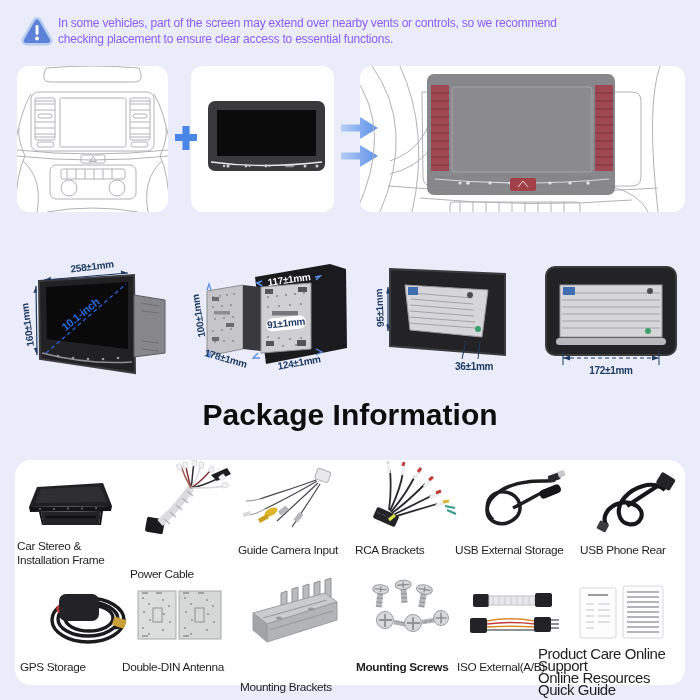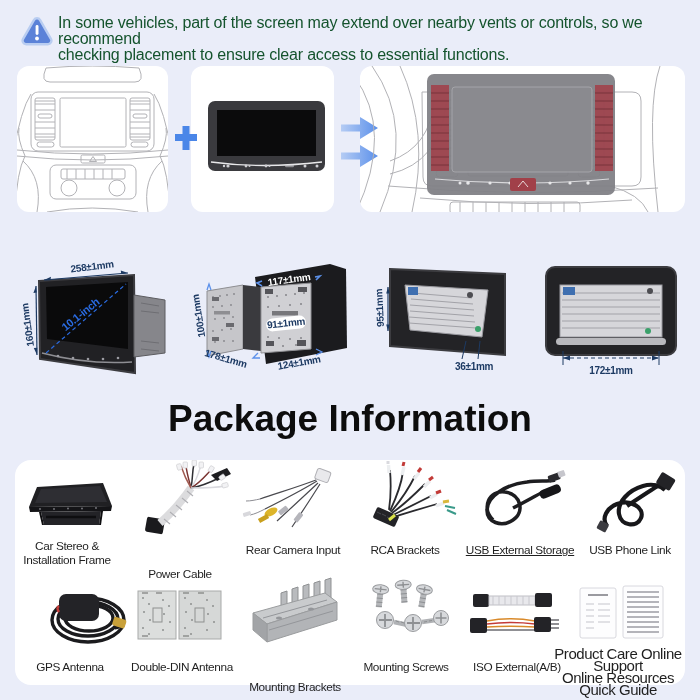--- a/index.html
+++ b/index.html
@@ -1,29 +1,29 @@
 <!DOCTYPE html>
 <html><head>
 <meta charset="utf-8">
 <style>
 html,body{margin:0;padding:0;}
 body{width:700px;height:700px;background:#eaedf9;font-family:"Liberation Sans",sans-serif;position:relative;overflow:hidden;}
 .abs{position:absolute;}
 .card{position:absolute;background:#fff;border-radius:12px;}
-.lbl{position:absolute;font-size:11.8px;letter-spacing:-0.35px;color:#1f1f1f;text-align:center;line-height:12.3px;}
+.lbl{position:absolute;font-size:11.8px;letter-spacing:-0.35px;color:#1f1f1f;text-align:left;line-height:12.3px;}
 </style>
 </head>
 <body>
 
 <svg class="abs" style="left:21px;top:16px" width="32" height="32" viewBox="0 0 32 32">
   <path d="M13.4 3.6 L2.6 22.3 C1.2 24.7 2.9 27.7 5.7 27.7 L27.3 27.7 C30.1 27.7 31.8 24.7 30.4 22.3 L19.6 3.6 C18.2 1.2 14.8 1.2 13.4 3.6 Z" transform="translate(-0.5,0.5)" fill="#5b82d8" stroke="#b9cdf1" stroke-width="2.4"></path>
   <rect x="14.6" y="9" width="2.9" height="10" rx="1.4" fill="#fff"></rect>
   <circle cx="16" cy="22.5" r="1.9" fill="#fff"></circle>
 </svg>
-<div class="abs" style="left:58px;top:15px;font-size:16px;letter-spacing:-0.2px;line-height:16px;color:#14532d;">In some vehicles, part of the screen may extend over nearby vents or controls, so we recommend<br>checking placement to ensure clear access to essential functions.</div>
+<div class="abs" style="left:58px;top:15px;font-size:12px;letter-spacing:-0.2px;line-height:16px;color:#8b5cf6;">In some vehicles, part of the screen may extend over nearby vents or controls, so we recommend<br>checking placement to ensure clear access to essential functions.</div>
 
 <div class="card" style="left:17px;top:66px;width:151px;height:146px;"></div>
 <div class="card" style="left:191px;top:66px;width:143px;height:146px;"></div>
 <div class="card" style="left:360px;top:66px;width:325px;height:146px;"></div>
 
 <svg class="abs" style="left:175px;top:126px" width="22" height="24" viewBox="0 0 22 24">
  <path d="M7.5 0 h7 v8 h7.5 v7 h-7.5 v9 h-7 v-9 H0 v-7 h7.5 Z" fill="#4a86e8"></path>
 </svg>
 
 <svg class="abs" style="left:341px;top:114px" width="40" height="56" viewBox="0 0 40 56">
@@ -249,35 +249,35 @@
     <rect x="556" y="93" width="110" height="7" rx="3.5" fill="#b9b9bd"></rect>
   </g>
   <g>
     <path d="M563 113 L659 113" stroke="#1d3a63" stroke-width="1.2" stroke-dasharray="4 3" fill="none"></path>
     <path d="M563 113 l7 -2.6 0 5.2 Z M659 113 l-7 -2.6 0 5.2 Z" fill="#1d3a63"></path>
     <path d="M563 106 v14 M659 106 v14" stroke="#1d3a63" stroke-width="1"></path>
     <text x="611" y="129" text-anchor="middle" font-family="Liberation Sans, sans-serif" font-weight="bold" font-size="10" letter-spacing="-0.3" fill="#1d3a63">172±1mm</text>
   </g>
 </svg>
 
-<div class="abs" style="left:0;top:398px;width:700px;text-align:center;font-size:37px;font-weight:bold;color:#0d0d0d;letter-spacing:0px;">Package Information</div>
+<div class="abs" style="left:0;top:398px;width:700px;text-align:center;font-size:30px;font-weight:bold;color:#0d0d0d;letter-spacing:0px;">Package Information</div>
 
 <div class="card" style="left:15px;top:460px;width:670px;height:225px;border-radius:16px;"></div>
 
 <div class="lbl" style="left:17px;top:540px;width:100px;line-height:13.5px;">Car Stereo &amp;<br>Installation Frame</div>
 <div class="lbl" style="left:130px;top:568px;width:100px;">Power Cable</div>
-<div class="lbl" style="left:238px;top:544px;width:110px;">Rear Camera Input</div>
+<div class="lbl" style="left:238px;top:544px;width:110px;">Guide Camera Input</div>
 <div class="lbl" style="left:355px;top:544px;width:100px;">RCA Brackets</div>
-<div class="lbl" style="left:455px;top:544px;width:130px;text-decoration:underline;">USB External Storage</div>
-<div class="lbl" style="left:580px;top:544px;width:100px;">USB Phone Link</div>
-
-<div class="lbl" style="left:20px;top:661px;width:100px;">GPS Antenna</div>
+<div class="lbl" style="left:455px;top:544px;width:130px;">USB External Storage</div>
+<div class="lbl" style="left:580px;top:544px;width:100px;">USB Phone Rear</div>
+
+<div class="lbl" style="left:20px;top:661px;width:100px;">GPS Storage</div>
 <div class="lbl" style="left:122px;top:661px;width:120px;">Double-DIN Antenna</div>
 <div class="lbl" style="left:240px;top:661px;width:110px;margin-top:20px;">Mounting Brackets</div>
-<div class="lbl" style="left:356px;top:661px;width:100px;">Mounting Screws</div>
+<div class="lbl" style="left:356px;top:661px;width:100px;font-weight:bold;">Mounting Screws</div>
 <div class="lbl" style="left:457px;top:661px;width:120px;">ISO External(A/B)</div>
 <div class="lbl" style="left:538px;top:648px;width:160px;line-height:12px;font-size:15px;letter-spacing:-0.45px;">Product Care Online Support<br>Online Resources<br>Quick Guide</div>
 
 <svg class="abs" style="left:15px;top:460px" width="670" height="225" viewBox="0 0 670 225">
 
   <g>
     <polygon points="22,27 88,23 97,46 14,47" fill="#202023"></polygon>
     <polygon points="26,29 85,26 92,42 20,43" fill="#2e2e33"></polygon>
     <polygon points="14,47 97,46 96,51 15,52" fill="#141417"></polygon>
     <g fill="#7e7e84">

